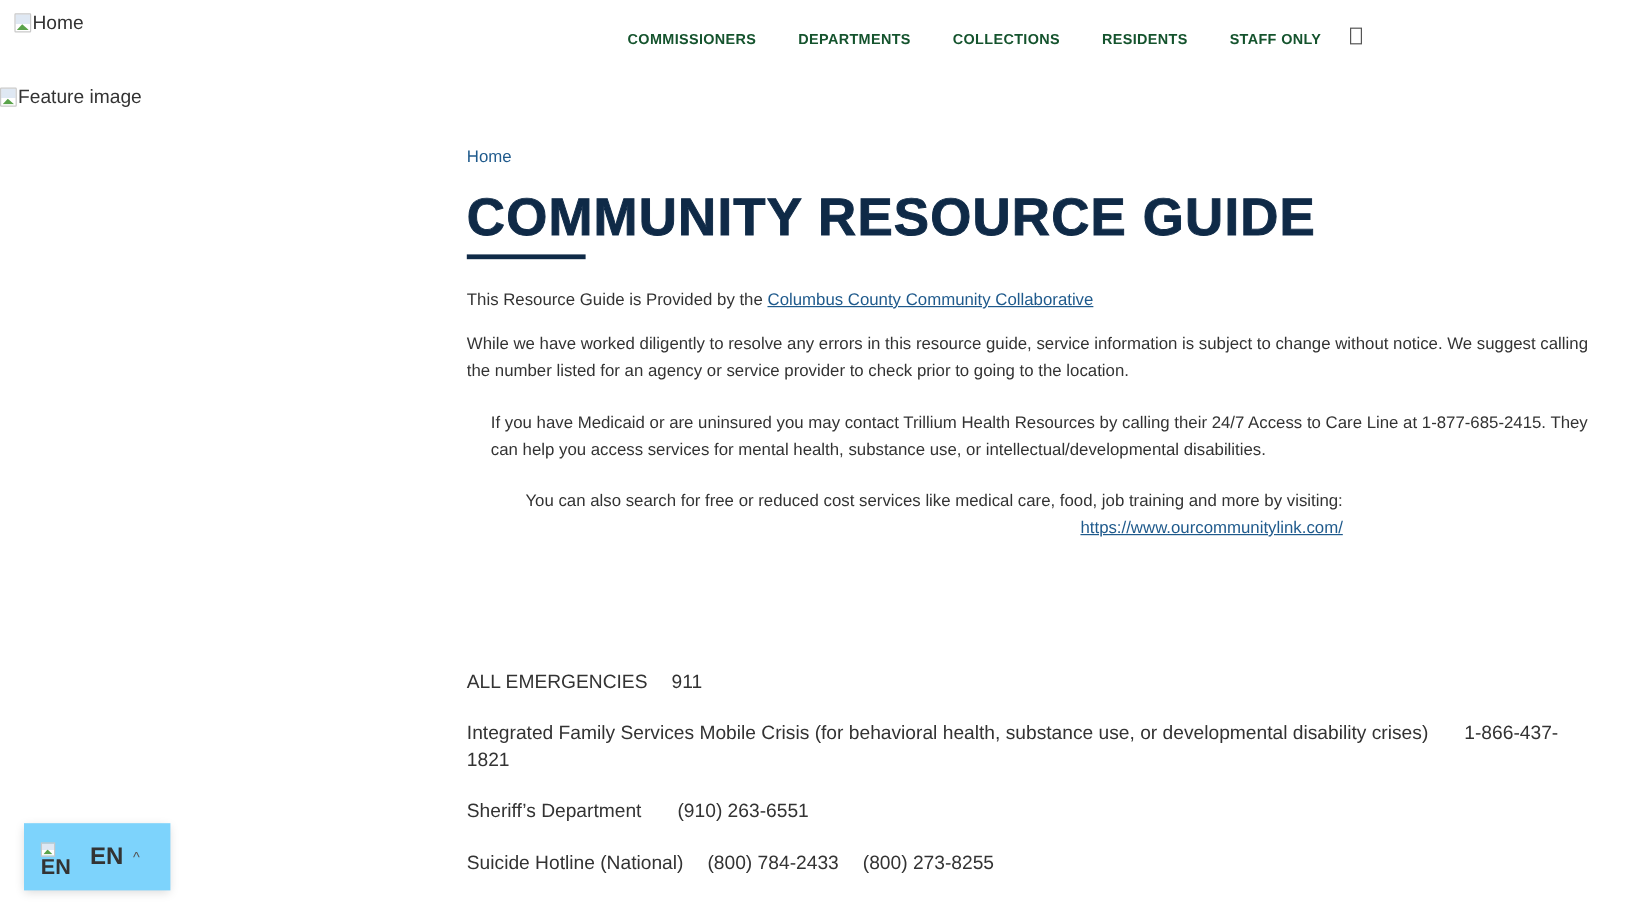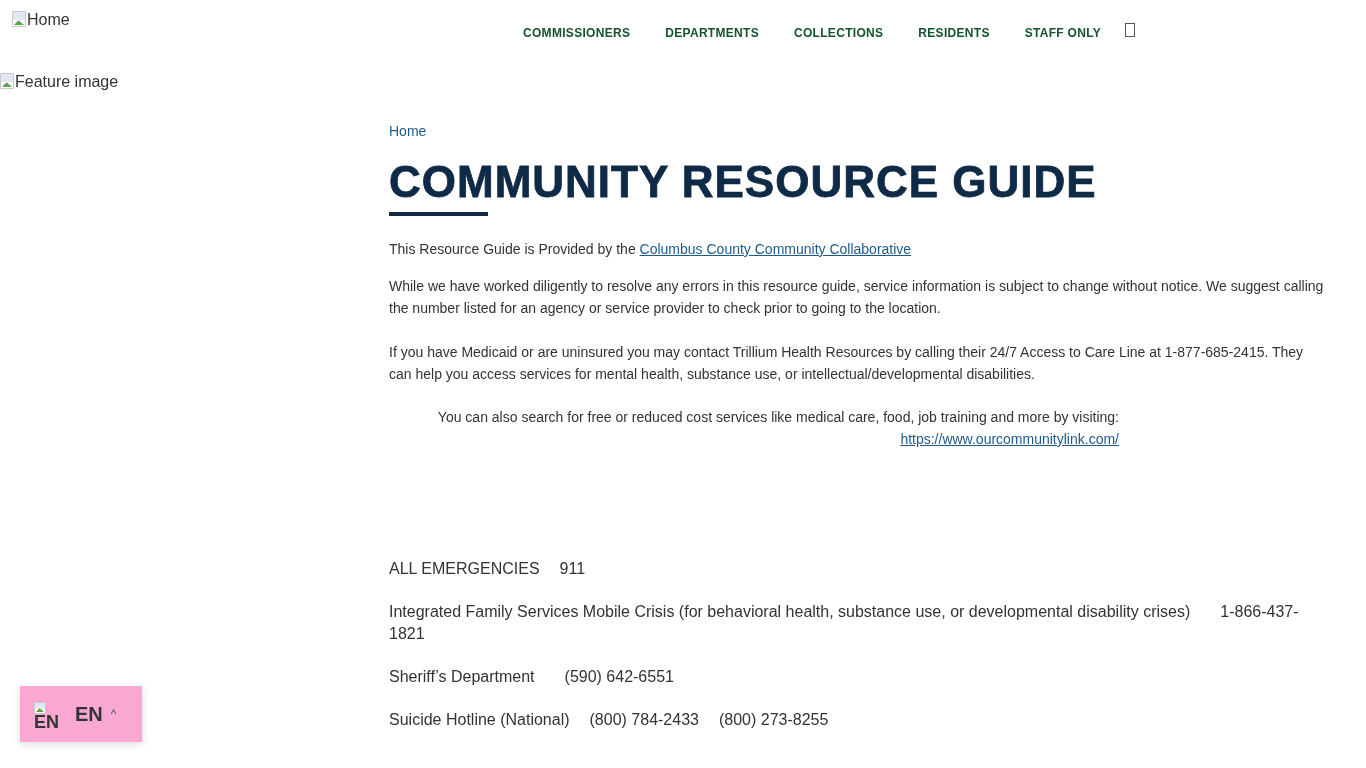--- a/index.html
+++ b/index.html
@@ -35,30 +35,30 @@
     color: #0f2a47; letter-spacing: 1px; margin-top: 20px; line-height: 1;
     -webkit-text-stroke: 0.8px #0f2a47;
   }
   .title-underline { width: 99px; height: 4px; background: #0f2a47; margin-top: 8px; }
 
   p { font-size: 14px; line-height: 22px; color: #333; }
   a.link { color: #1f5a8c; text-decoration: underline; }
   .p-provided { margin-top: 22px; }
   .p-download { margin-top: 16px; }
   .p-disclaimer { margin-top: 15px; }
-  .p-medicaid { margin-top: 22px; }
+  .p-medicaid { margin-top: 22px; margin-left: 20px; }
   .p-search { margin-top: 21px; text-align: right; }
 
   .contacts { margin-top: 108px; }
   .contact { font-size: 16px; line-height: 22px; margin-bottom: 21px; }
   .contact .gap { display: inline-block; width: 20px; }
   .contact .gap-wide { display: inline-block; width: 30px; }
 
   .lang-widget {
-    position: absolute; left: 20px; top: 686px; width: 122px; height: 56px; background: #f9a8d4;
+    position: absolute; left: 20px; top: 686px; width: 122px; height: 56px; background: #7dd3fc;
     box-shadow: 0 2px 8px rgba(0,0,0,0.15); display: flex; align-items: center; padding-left: 14px;
   }
   .lang-flag { display: flex; flex-direction: column; align-items: flex-start; margin-right: 16px; margin-top: 4px; }
   .lang-flag .glyph { width: 12px; height: 12px; border: 1px solid #c9c9c9; background: linear-gradient(#dfe8f3 0 55%, #fff 55%); position: relative; }
   .lang-flag .glyph::after { content:""; position:absolute; left:1px; bottom:1px; width:8px; height:5px; background:#5aa34a; clip-path: polygon(0 100%, 45% 20%, 100% 100%); }
   .lang-flag .alt { font-weight: 700; font-size: 18px; color: #333; line-height: 16px; }
   .lang-code { font-weight: 700; font-size: 20px; color: #333; }
   .lang-caret { font-size: 12px; color: #555; margin-left: 8px; }
 </style>
 </head>
@@ -100,21 +100,21 @@
   </p>
 
   <div class="contacts">
     <div class="contact">
       <span>ALL EMERGENCIES</span><span class="gap"></span><span>911</span>
     </div>
     <div class="contact">
       <span>Integrated Family Services Mobile Crisis (for behavioral health, substance use, or developmental disability crises)</span><span class="gap-wide"></span><span>1-866-437-1821</span>
     </div>
     <div class="contact">
-      <span>Sheriff’s Department</span><span class="gap-wide"></span><span>(590) 642-6551</span>
+      <span>Sheriff’s Department</span><span class="gap-wide"></span><span>(910) 263-6551</span>
     </div>
     <div class="contact">
       <span>Suicide Hotline (National)</span><span class="gap"></span><span>(800) 784-2433</span><span class="gap"></span><span>(800) 273-8255</span>
     </div>
   </div>
 </main>
 
 <div class="lang-widget">
   <div class="lang-flag">
     <span class="glyph"></span>

